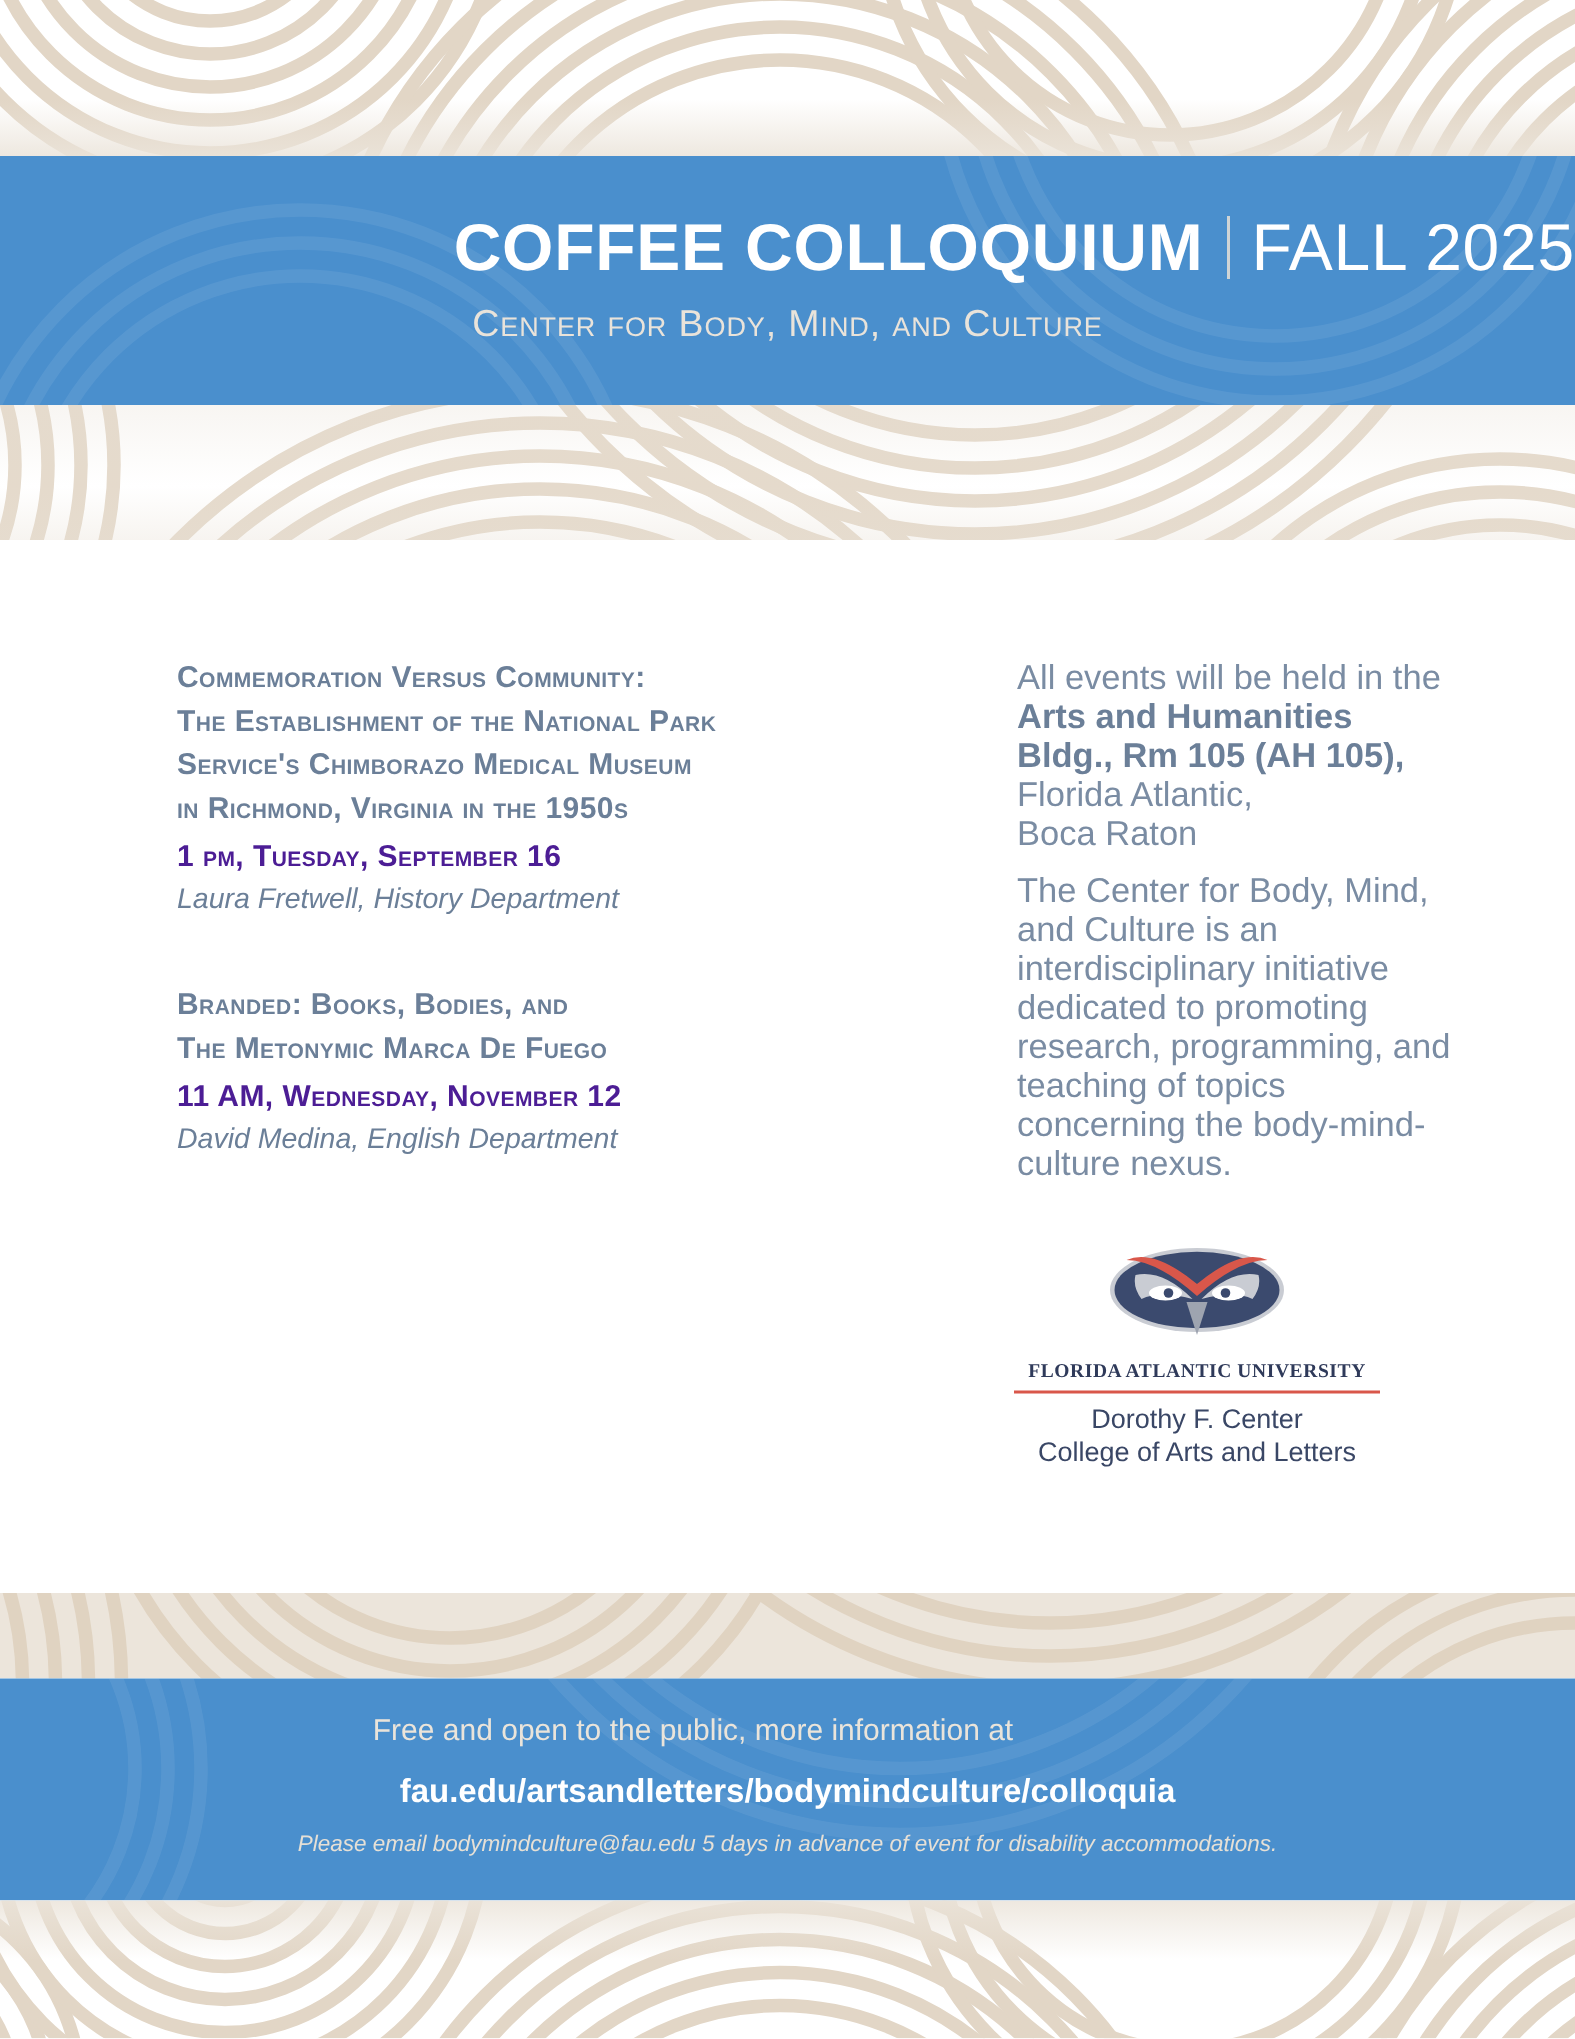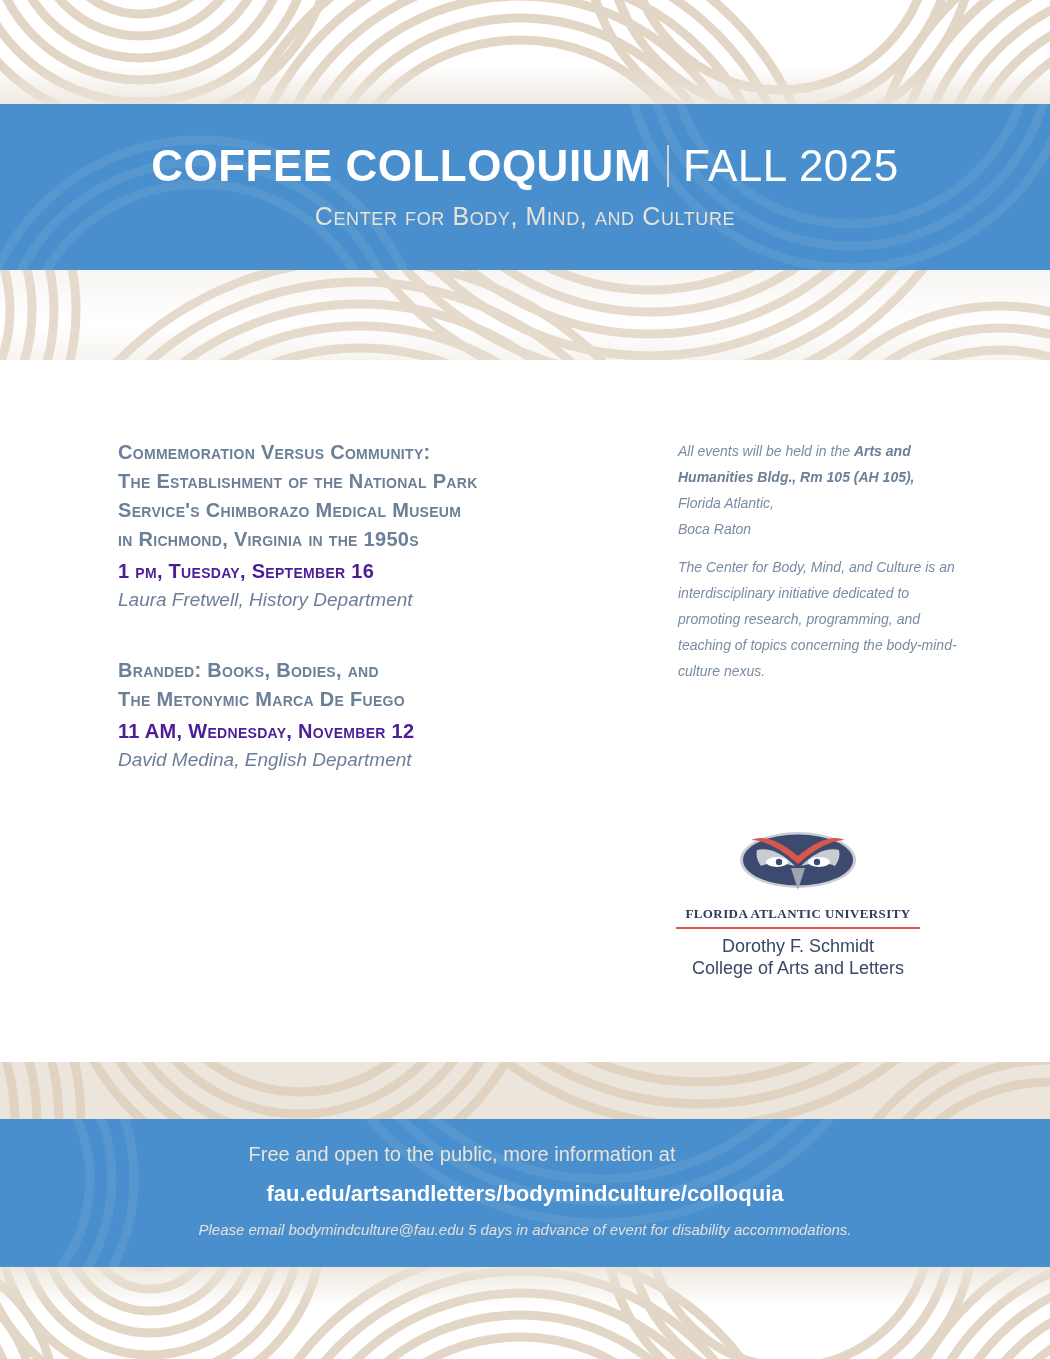--- a/index.html
+++ b/index.html
@@ -18,21 +18,21 @@
   }
   .blue-band {
     position: absolute; left: 0; width: 1050px;
     background: #4a8fcd;
     overflow: hidden;
   }
   .blue-band svg.ghost { position: absolute; left: 0; top: 0; opacity: 0.07; }
 
   
   .title-line {
-    position: absolute; top: 138px; left: 0; width: 1050px; text-align: center;
+    position: absolute; top: 138px; left: 0; width: 1050px; text-align: right;
     color: #ffffff; font-size: 44px; line-height: 56px; white-space: nowrap;
   }
   .title-bold { font-weight: bold; letter-spacing: 0.5px; }
   .title-sep {
     display: inline-block; width: 2px; height: 42px; background: #e6e0d6;
     vertical-align: -6px; margin: 0 14px 0 16px; opacity: 0.85;
   }
   .title-season { font-weight: normal; letter-spacing: 0.5px; }
   .subtitle {
     position: absolute; top: 200px; left: 0; width: 1050px; text-align: center;
@@ -52,21 +52,21 @@
   .event-when {
     color: #4c1d95; font-weight: bold; font-size: 20px; line-height: 26px;
     font-variant: small-caps; letter-spacing: 0.3px; margin-top: 4px;
   }
   .event-who {
     color: #6b7f98; font-size: 19px; line-height: 28px; margin-top: 2px; font-style: italic;
   }
 
   .sidebar {
     position: absolute; left: 678px; top: 438px; width: 290px;
-    color: #7a8ca3; font-size: 14px; line-height: 26px; font-style: italic;
+    color: #7a8ca3; font-size: 23px; line-height: 26px;
   }
   .sidebar b { color: #6b7f98; }
   .sidebar p { margin: 0 0 12px 0; }
 
   .logo {
     position: absolute; left: 676px; top: 826px; width: 244px; text-align: center;
   }
   .logo svg { display: block; margin: 0 auto; }
   .fau-name {
     font-family: "Liberation Serif", "DejaVu Serif", serif; font-weight: bold;
@@ -210,21 +210,21 @@
     <path d="M18 24 Q36 20 56 40 Q34 34 22 40 Q16 32 18 24 Z" fill="#c9ccd3"></path>
     <path d="M100 24 Q82 20 62 40 Q84 34 96 40 Q102 32 100 24 Z" fill="#c9ccd3"></path>
     <ellipse cx="38" cy="36" rx="11" ry="5" fill="#ffffff"></ellipse>
     <ellipse cx="80" cy="36" rx="11" ry="5" fill="#ffffff"></ellipse>
     <circle cx="40" cy="36" r="3.2" fill="#3b4a6e"></circle>
     <circle cx="78" cy="36" r="3.2" fill="#3b4a6e"></circle>
     <path d="M52 42 L66 42 L59 64 Z" fill="#9ea4b0"></path>
   </svg>
   <div class="fau-name">FLORIDA ATLANTIC UNIVERSITY</div>
   <div class="fau-rule"></div>
-  <div class="college">Dorothy F. Schmidt</div>
+  <div class="college">Dorothy F. Center</div>
   <div class="college">College of Arts and Letters</div>
 </div>
 
 <div class="pattern-band" style="top:1062px; height:57px;">
   <svg width="1050" height="57" viewBox="0 0 1050 57">
     <rect x="0" y="0" width="1050" height="57" fill="#ece5db"></rect>
     <g fill="none" stroke="#e0d3c1" stroke-width="9">
       <circle cx="-200" cy="60" r="215"></circle>
         <circle cx="-200" cy="60" r="237"></circle>
         <circle cx="-200" cy="60" r="259"></circle>

